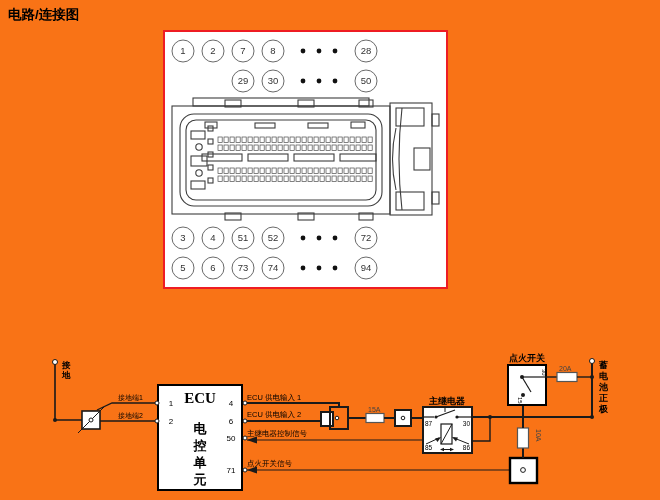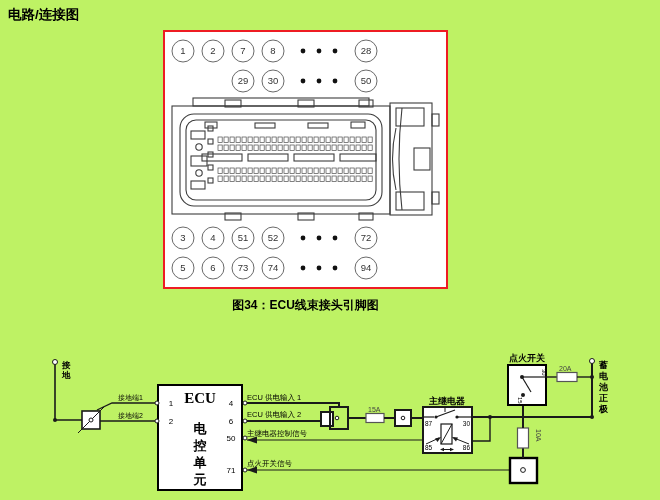--- a/index.html
+++ b/index.html
@@ -1,16 +1,16 @@
 <!DOCTYPE html>
 <html><head>
 <meta charset="utf-8">
 <style>
   html,body{margin:0;padding:0;background:#fff;}
-  .page{position:relative;width:660px;height:500px;background:#bef264;overflow:hidden;
+  .page{position:relative;width:660px;height:500px;background:#f97316;overflow:hidden;
         font-family:"Liberation Sans",sans-serif;color:#111;}
   .doc-title{position:absolute;left:8px;top:6px;font-size:13.5px;font-weight:bold;color:#000;}
   .fig-frame{position:absolute;left:163px;top:30px;width:285px;height:259px;
              border:2px solid #ee1c23;box-sizing:border-box;background:#fff;}
   .fig-frame svg{position:absolute;left:0;top:0;}
   .fig-caption{position:absolute;left:163px;top:297px;width:285px;text-align:center;
                font-size:12px;font-weight:bold;color:#000;}
   .circuit{position:absolute;left:0;top:340px;}
   svg text{font-family:"Liberation Sans",sans-serif;}
   .ecu-serif{font-family:"Liberation Serif",serif;}
@@ -222,21 +222,20 @@
           <text x="110" y="241.4" text-anchor="middle" font-size="9.5" fill="#333">74</text>
           <circle cx="140" cy="238" r="2.4" fill="#111"></circle>
           <circle cx="156" cy="238" r="2.4" fill="#111"></circle>
           <circle cx="172" cy="238" r="2.4" fill="#111"></circle>
           <circle cx="203" cy="238" r="11" fill="#fff" stroke="#6a6a6a"></circle>
           <text x="203" y="241.4" text-anchor="middle" font-size="9.5" fill="#333">94</text>
         </g>
     </svg>
   </div>
 
-  <div class="fig-caption">图34：ECU线束接头引脚图</div>
 
   <svg class="circuit" width="660" height="160" viewBox="0 340 660 160">
 
     <circle cx="55" cy="362" r="2.5" fill="#fff" stroke="#1a1a1a"></circle>
     <text x="62" y="368" font-size="8.5" font-weight="bold">接</text>
     <text x="62" y="378" font-size="8.5" font-weight="bold">地</text>
     <path d="M55,364.5 V420 H82" stroke="#1a1a1a" stroke-width="1.6" fill="none"></path>
     <circle cx="55" cy="420" r="2" fill="#1a1a1a"></circle>
     <rect x="82" y="411" width="18" height="18" fill="#fff" stroke="#1a1a1a" stroke-width="1.6"></rect>
     <line x1="78" y1="433" x2="104" y2="407" stroke="#1a1a1a" stroke-width="1"></line>

